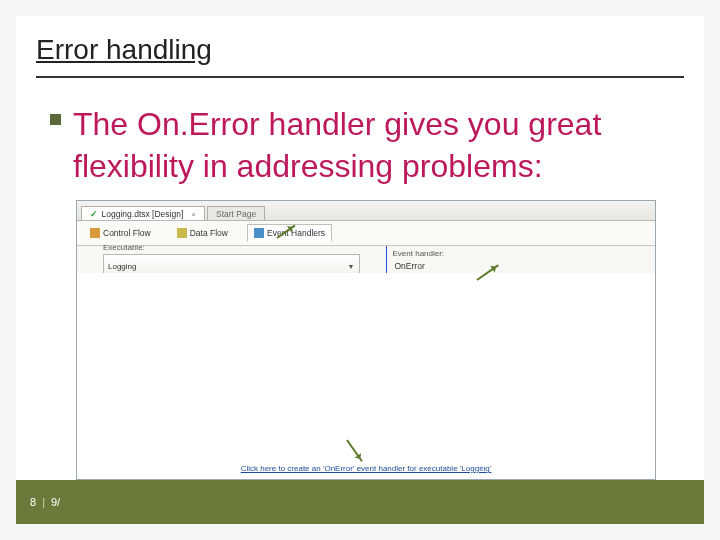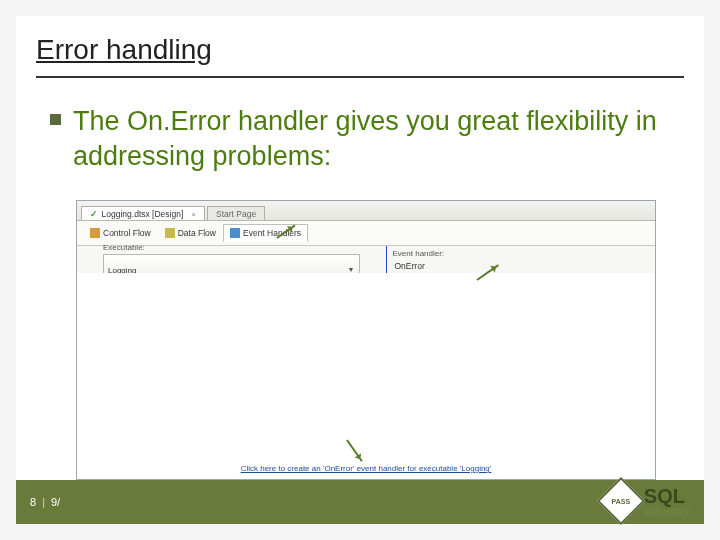--- a/index.html
+++ b/index.html
@@ -40,23 +40,23 @@
     gap: 12px;
   }
   .bullet-sq {
     width: 11px;
     height: 11px;
     background: #5a6a3a;
     margin-top: 10px;
     flex-shrink: 0;
   }
   .bullet-text {
-    font-size: 27px;
+    font-size: 32px;
     line-height: 1.3;
-    color: #4d7c0f;
+    color: #be185d;
   }
   .screenshot {
     position: absolute;
     left: 60px;
     top: 184px;
     width: 580px;
     height: 280px;
     border: 1px solid #9aa7b0;
     background: #fff;
     font-size: 9px;
@@ -82,21 +82,21 @@
     gap: 4px;
   }
   .ss-filetab.inactive { background: #e9e9e3; color: #666; }
   .checkmark { color: #2a9d2a; font-weight: bold; font-size: 9px; }
   .close-x { color: #888; font-size: 8px; margin-left: 4px; }
   .ss-toolbar {
     height: 22px;
     border-bottom: 1px solid #c8c8c0;
     display: flex;
     align-items: center;
-    gap: 0;
+    gap: 12px;
     padding: 12px 6px;
     background: #fafaf7;
   }
   .tool-tab {
     display: flex;
     align-items: center;
     gap: 3px;
     padding: 3px 6px;
     font-size: 8.5px;
     border: 1px solid transparent;
@@ -127,21 +127,21 @@
     display: flex;
     flex-direction: column;
     justify-content: center;
     gap: 2px;
     margin-left: 20px;
   }
   .ss-col + .ss-col { border-left: 1px solid #1d4ed8; }
   .ss-label { font-size: 8px; color: #555; }
   .ss-dropdown {
     display: flex;
-    align-items: flex-start;
+    align-items: center;
     justify-content: space-between;
     background: linear-gradient(#fff,#f0f0eb);
     border: 1px solid #b8b8b0;
     height: 14px;
     padding: 11px 4px;
     font-size: 8px;
   }
   .ss-dropdown-static {
     font-size: 8.5px;
     padding: 1px 2px;
@@ -272,22 +272,13 @@
     <div class="arrow" style="left:400px; top:78px; width:26px; transform:rotate(-35deg);"></div>
     <div class="arrow" style="left:270px; top:238px; width:26px; transform:rotate(55deg);"></div>
   </div>
 
   <div class="footer">
     <span>8</span>
     <span class="sep">|</span>
     <span>9/</span>
   </div>
 
-  <div class="logo">
-    <div class="logo-box">
-      <div class="logo-inner">PASS</div>
-    </div>
-    <div class="logo-text">
-      <span class="logo-sql">SQL</span>
-      <span class="logo-sat">saturday</span>
-    </div>
-  </div>
 </div>
 
 </body></html>

